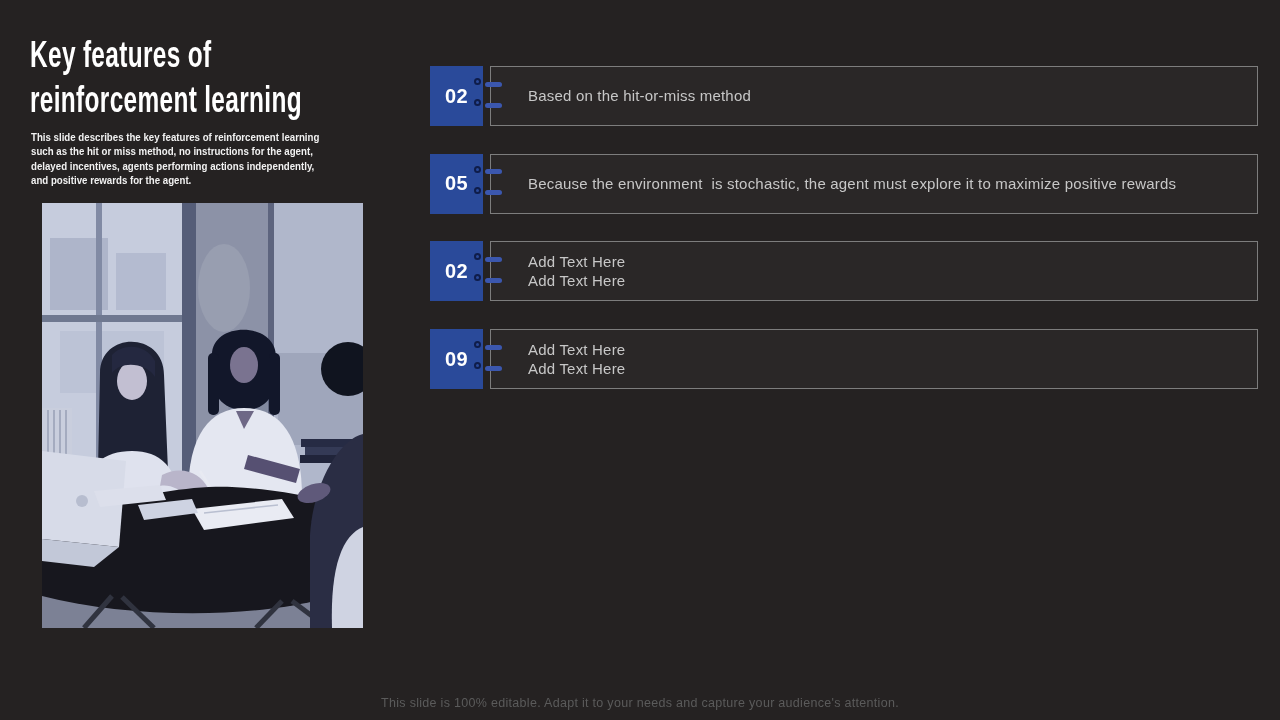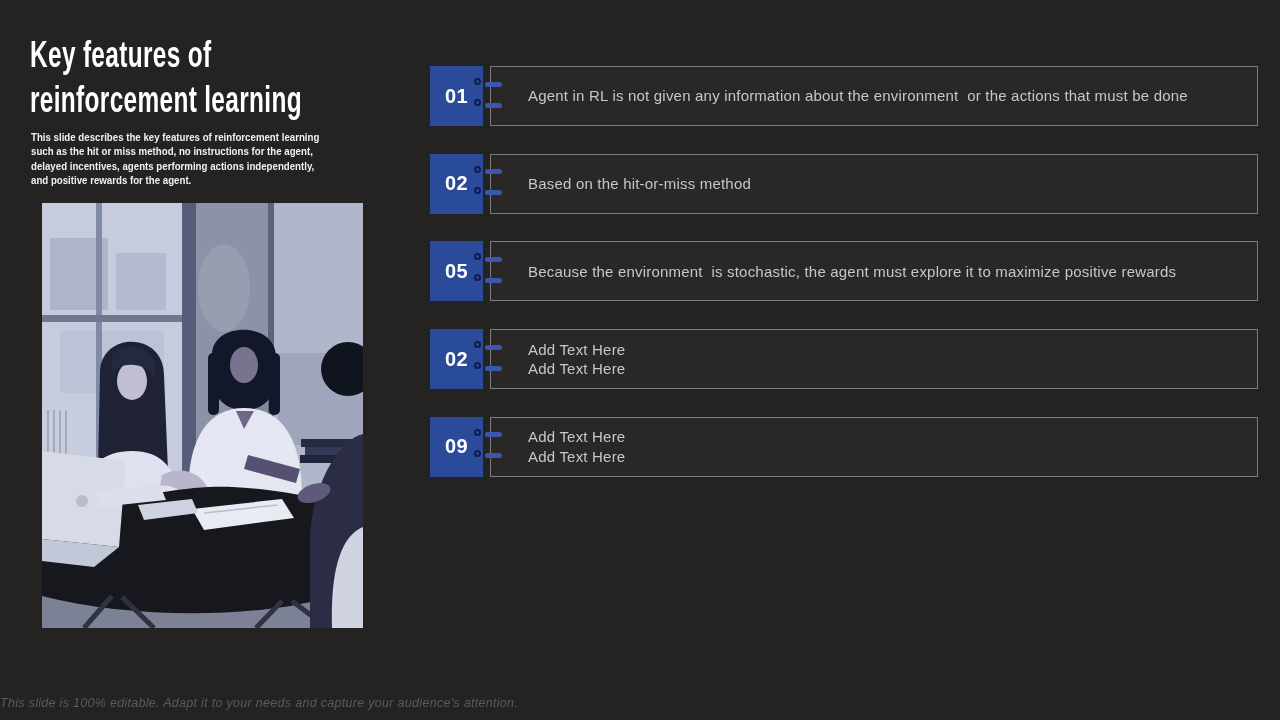--- a/index.html
+++ b/index.html
@@ -73,22 +73,22 @@
   .ring.r1{top:12px;}
   .ring.r2{top:33px;}
   .pill{
     position:absolute;left:55px;width:17px;height:5px;
     border-radius:3px;background:var(--pill);z-index:2;
   }
   .pill.p1{top:15.5px;}
   .pill.p2{top:36.5px;}
   .footer{
     position:absolute;left:0;right:0;top:696px;
-    text-align:left;
-    color:var(--footer-text);font-size:12.5px;letter-spacing:0.3px;font-style:italic;
+    text-align:center;
+    color:var(--footer-text);font-size:12.5px;letter-spacing:0.3px;
   }
 </style>
 </head>
 <body>
 
 <h1 class="title">
   <div>Key features of</div>
   <div>reinforcement learning</div>
 </h1>
 
@@ -166,32 +166,20 @@
     <circle cx="306" cy="166" r="27" fill="#10141f"></circle>
     <path d="M268,425 L268,332 C271,282 296,237 321,231 L321,425 Z" fill="#2a2d44"></path>
     <path d="M290,425 C288,362 301,332 321,324 L321,425 Z" fill="#cfd3e2"></path>
     <ellipse cx="272" cy="290" rx="17" ry="9" fill="#5f597a" transform="rotate(-18 272 290)"></ellipse>
   </svg>
 </div>
 
 <div class="features">
     <div class="row">
     <div class="badge">
-      <span>01</span>
-    </div>
-    <span class="ring r1"></span>
-    <span class="ring r2"></span>
-    <span class="pill p1"></span>
-    <span class="pill p2"></span>
-    <div class="box">
-        <div class="line">Agent in RL is not given any information about the environment  or the actions that must be done</div>
-      </div>
-  </div>
-    <div class="row">
-    <div class="badge">
       <span>02</span>
     </div>
     <span class="ring r1"></span>
     <span class="ring r2"></span>
     <span class="pill p1"></span>
     <span class="pill p2"></span>
     <div class="box">
         <div class="line">Based on the hit-or-miss method</div>
       </div>
   </div>

